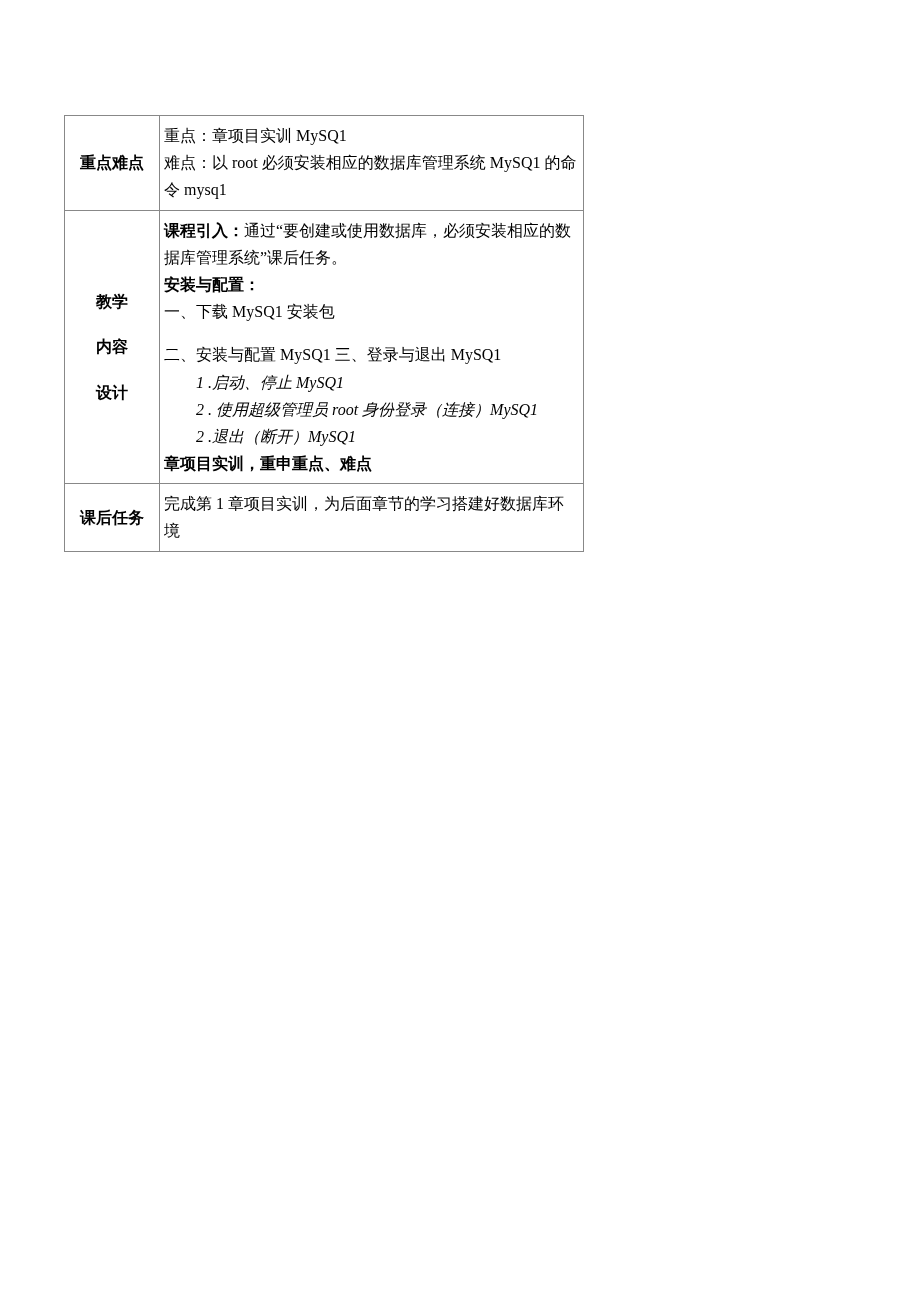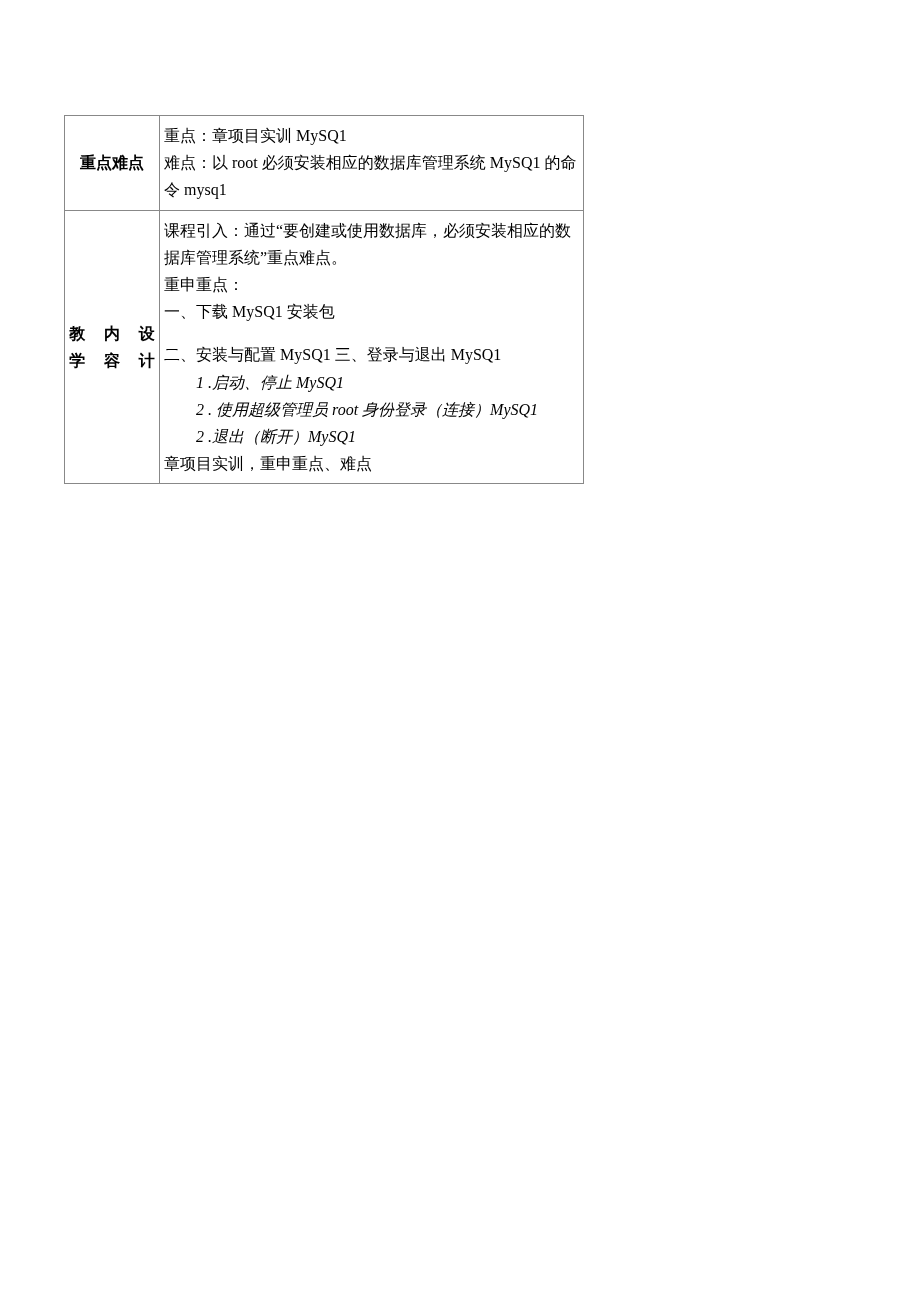--- a/index.html
+++ b/index.html
@@ -22,26 +22,26 @@
       vertical-align: middle;
       line-height: 1.7;
     }
     .label-cell {
       width: 95px;
       text-align: center;
       font-weight: bold;
     }
     .label-stack {
       display: flex;
-      flex-direction: row;
+      flex-direction: column;
       align-items: center;
       gap: 18px;
     }
     .indented { padding-left: 2em; font-style: italic; }
-    .bold { font-weight: normal; }
+    .bold { font-weight: bold; }
   </style>
 </head>
 <body>
 
 <table class="table">
   <tbody>
       <tr>
     <td class="label-cell">重点难点</td>
     <td>
       <div>重点：章项目实训 MySQ1</div>
@@ -51,26 +51,30 @@
   <tr>
     <td class="label-cell">
       <div class="label-stack">
         <span>教学</span>
         <span>内容</span>
         <span>设计</span>
       </div>
     </td>
     <td>
       <div>
-        <span class="bold">课程引入：</span><span>通过“要创建或使用数据库，必须安装相应的数据库管理系统”重点难点。</span>
+        <span class="bold">课程引入：</span><span>通过“要创建或使用数据库，必须安装相应的数据库管理系统”课后任务。</span>
       </div>
-      <div class="bold">重申重点：</div>
+      <div class="bold">安装与配置：</div>
       <div>一、下载 MySQ1 安装包</div>
       <div style="height:16px"></div>
       <div>二、安装与配置 MySQ1 三、登录与退出 MySQ1</div>
       <div class="indented">1 .启动、停止 MySQ1</div>
       <div class="indented">2 . 使用超级管理员 root 身份登录（连接）MySQ1</div>
       <div class="indented">2 .退出（断开）MySQ1</div>
       <div class="bold">章项目实训，重申重点、难点</div>
     </td>
   </tr>
+  <tr>
+    <td class="label-cell">课后任务</td>
+    <td>完成第 1 章项目实训，为后面章节的学习搭建好数据库环境</td>
+  </tr>
 </tbody>
   </table>
 
 </body></html>

